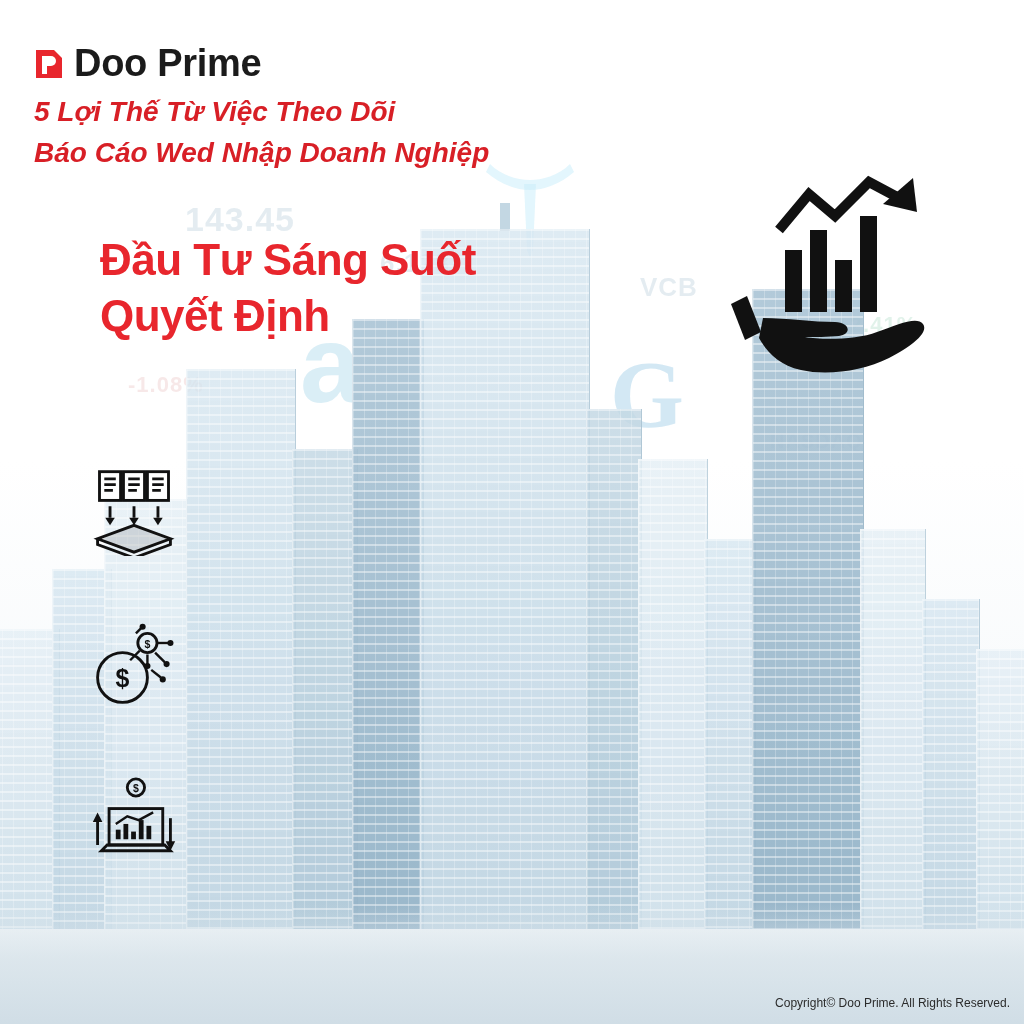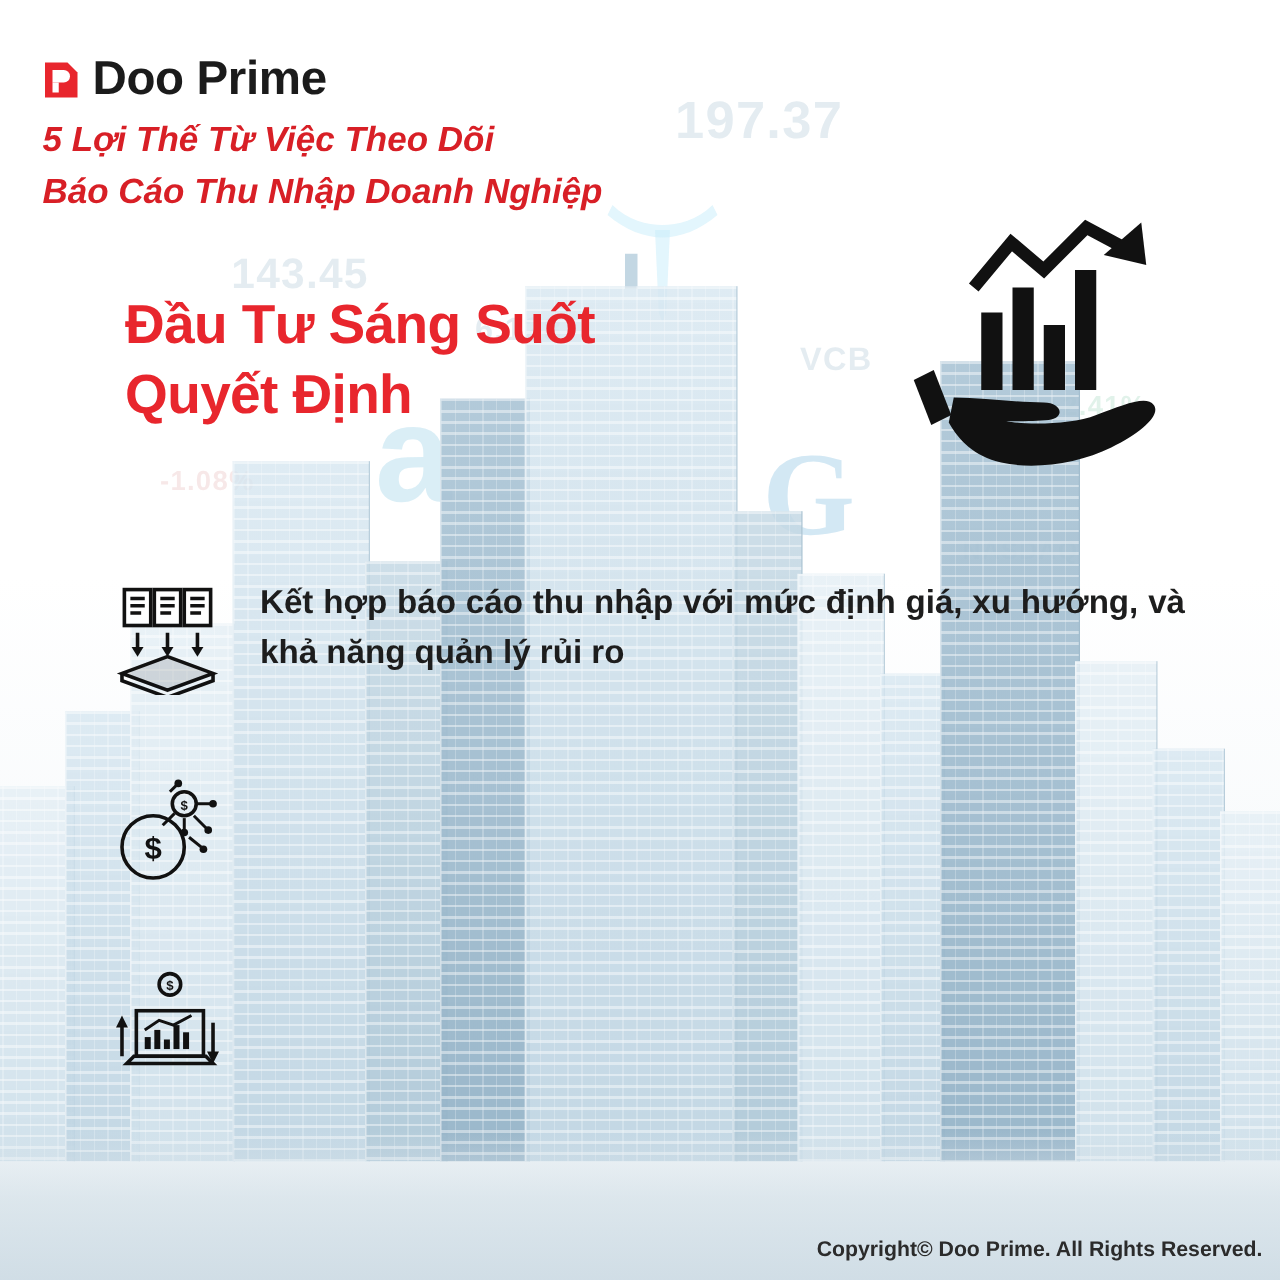--- a/index.html
+++ b/index.html
@@ -123,32 +123,31 @@
     max-width: 740px;
     text-align: justify;
   }
   .row-text.red { color: #e8262d; }
   .row:nth-child(2) { margin-top: 22px; }
   .row:nth-child(3) { margin-top: 18px; }
 
   
   .footer {
     position: absolute; right: 14px; bottom: 14px;
-    font-size: 17px; color: #2b2b2b; font-weight: 700;
+    font-size: 12px; color: #2b2b2b; font-weight: 400;
   }
 </style>
 </head>
 <body>
 
 <div class="poster">
 
   <div class="bg">
     <div class="sky"></div>
 
-    <div class="wm" style="left:540px; top:72px; font-size:42px;">197.37</div>
     <div class="wm" style="left:185px; top:200px; font-size:34px;text-align:center;">143.45</div>
     <div class="wm" style="left:380px; top:248px; font-size:26px;">6.128</div>
     <div class="wm" style="left:640px; top:272px; font-size:26px;">VCB</div>
     <div class="wm green" style="left:836px; top:312px; font-size:22px;">+2.41%</div>
     <div class="wm red" style="left:128px; top:372px; font-size:22px;">-1.08%</div>
     <div class="wm" style="left:770px; top:430px; font-size:20px;">NASDAQ</div>
 
     <div class="a-wm">a</div>
     <div class="g-wm">G</div>
 
@@ -181,21 +180,21 @@
     <svg class="brand-mark" viewBox="0 0 30 32">
       <path d="M2 2 H20 L28 10 V30 H2 Z" fill="#e8262d"></path>
       <path d="M8 8 H17 A5 5 0 0 1 17 18 H8 Z" fill="#ffffff"></path>
       <path d="M8 18 H13 V26 H8 Z" fill="#ffffff"></path>
     </svg>
     <span class="brand-name">Doo Prime</span>
   </div>
 
   <div class="subtitle">
     <div>5 Lợi Thế Từ Việc Theo Dõi</div>
-    <div>Báo Cáo Thu Nhập Doanh Nghiệp</div>
+    <div>Báo Cáo Wed Nhập Doanh Nghiệp</div>
   </div>
 
   <div class="headline">
     <div>Đầu Tư Sáng Suốt</div>
     <div>Quyết Định</div>
   </div>
 
   <svg class="hero-icon" viewBox="0 0 215 215">
 
     <rect x="68" y="78" width="17" height="62" fill="#111"></rect>
@@ -229,21 +228,20 @@
             <path d="M67 14 h12 v3 h-12z M67 20 h12 v3 h-12z M67 26 h9 v3 h-9z"></path>
             <polygon points="18,56 28,56 23,64"></polygon>
             <polygon points="43,56 53,56 48,64"></polygon>
             <polygon points="68,56 78,56 73,64"></polygon>
             <path d="M48 62 L88 78 L48 94 L8 78 Z" opacity="0.12"></path>
           </g>
           <path d="M48 64 L86 78 L48 92 L10 78 Z" fill="none" stroke="#111" stroke-width="3"></path>
           <path d="M10 78 v6 L48 98 L86 84 v-6" fill="none" stroke="#111" stroke-width="3"></path>
         </svg>
       </div>
-      <div class="row-text">Kết hợp báo cáo thu nhập với mức định giá, xu hướng, và khả năng quản lý rủi ro</div>
     </div>
 
     <div class="row">
       <div class="row-icon">
         <svg viewBox="0 0 96 96" width="92" height="92">
           <circle cx="36" cy="60" r="26" fill="none" stroke="#111" stroke-width="3"></circle>
           <text x="36" y="70" text-anchor="middle" font-size="26" font-family="Liberation Sans, sans-serif" font-weight="700" fill="#111">$</text>
           <circle cx="62" cy="24" r="10" fill="none" stroke="#111" stroke-width="3"></circle>
           <text x="62" y="29" text-anchor="middle" font-size="11" font-family="Liberation Sans, sans-serif" font-weight="700" fill="#111">$</text>
           <g stroke="#111" stroke-width="2.5" fill="none">

